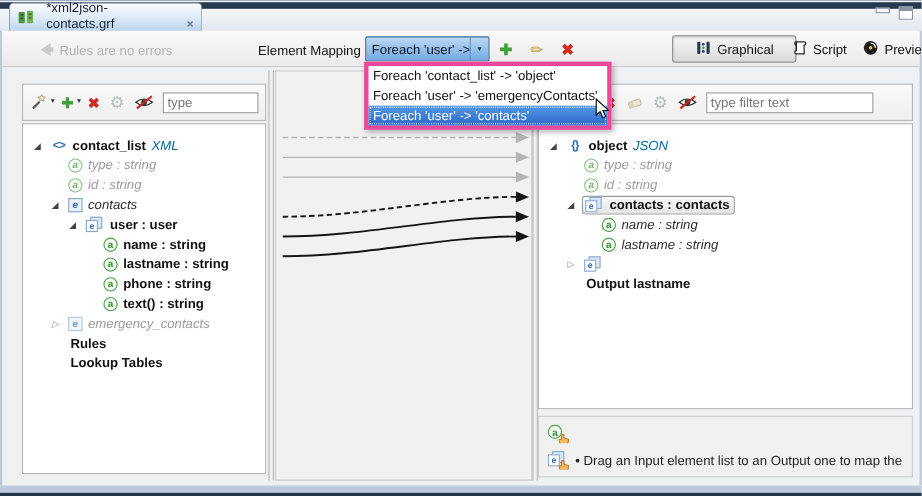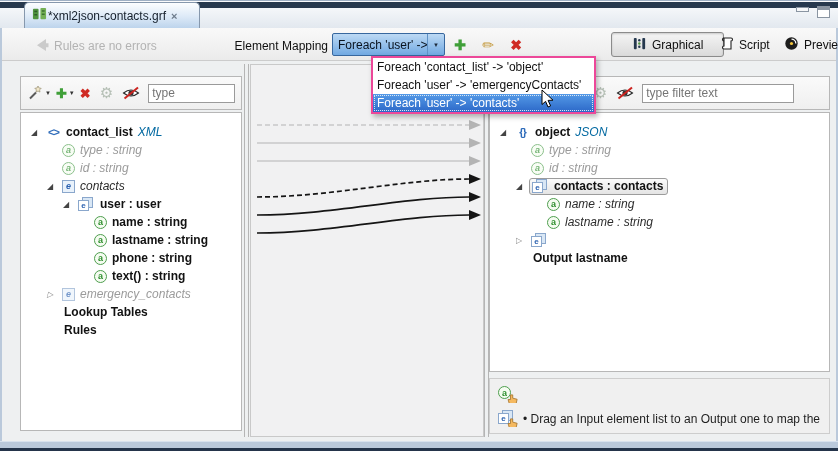--- a/index.html
+++ b/index.html
@@ -3,23 +3,23 @@
 <meta charset="utf-8">
 <style>
   * { box-sizing: border-box; margin: 0; padding: 0; }
   html,body { width:838px; height:451px; }
   body { position:relative; font-family:"Liberation Sans",sans-serif; background:#eef0f1; overflow:hidden; }
   .abs { position:absolute; }
 
   
   #tabstrip { left:0; top:0; width:838px; height:28px; background:linear-gradient(#fbfcfd,#e2e8ef); border-top:1px solid #9fb0c4;}
   #navyband { left:0; top:2px; width:838px; height:6px; background:#27394e; }
-  #tab { left:24px; top:2px; width:176px; height:26px; border:1px solid #8698ad; border-bottom:none;
+  #tab { left:8px; top:2px; width:176px; height:26px; border:1px solid #8698ad; border-bottom:none;
          border-radius:5px 5px 0 0; background:linear-gradient(#fcfeff,#dce9f7 55%,#bdd4ec);
-         display:flex; align-items:center; gap:1px; padding:0 7px; z-index:3; }
+         display:flex; align-items:flex-end; gap:11px; padding:0 7px; z-index:3; }
   #tab-title { font-size:12px; color:#16202c; }
   #tab-close { font-size:11px; font-weight:bold; color:#6d7b8b; margin-left:4px; cursor:default; }
   #winbtns { right:8px; top:6px; display:flex; gap:8px; align-items:flex-start; z-index:3;}
   #min-icon { width:13px; height:5px; border:1px solid #8a95a2; background:#f7f8f9; margin-top:1px;}
   #max-icon { width:13px; height:12px; border:1px solid #8a95a2; border-top:4px solid #8a95a2; background:#fff; }
 
   #frame-l { left:0; top:28px; width:2px; height:413px; background:#bac9db; }
   #frame-r { left:836px; top:28px; width:2px; height:413px; background:#bac9db; }
   #bottom-band { left:0; top:441px; width:838px; height:7px; background:#bac9db; border-top:1px solid #d8e2ee;}
   #bottom-line { left:0; top:448px; width:838px; height:3px; background:#24344a; }
@@ -86,21 +86,21 @@
 
   
   #hints { left:489px; top:378px; width:341px; height:56px; border:1px solid #cdcdcd; background:#f0f0f0; padding:7px 4px 0 8px; display:flex; flex-direction:column; gap:7px; overflow:hidden;}
   .hintrow { display:flex; align-items:center; gap:6px; white-space:nowrap; overflow:hidden; }
   .hinttext { font-size:12px; color:#1e1e1e; }
   .hicon { position:relative; width:19px; height:17px; flex:none; }
   .hicon .ic { position:absolute; left:0; top:0; margin:0;}
   .hicon svg.hand { position:absolute; right:-1px; bottom:-2px; }
 
   
-  #popup { left:331px; top:56px; width:225px; border:2px solid #ec4899; background:#fff; z-index:40; box-shadow:2px 3px 5px rgba(0,0,0,.28);margin-left:40px; }
+  #popup { left:331px; top:56px; width:225px; border:4px solid #ec4899; background:#fff; z-index:40; box-shadow:2px 3px 5px rgba(0,0,0,.28); }
   .pitem { height:18px; line-height:18px; font-size:12px; color:#111; padding:0 4px; white-space:nowrap; overflow:hidden; }
   .pitem.selected { background:linear-gradient(#549ae7,#2c68c8); color:#fff; outline:1px dotted #dce6f2; outline-offset:-2px; }
 
   #cursor { left:541px; top:89px; z-index:60; }
 </style>
 </head>
 <body>
 
 <div id="tabstrip" class="abs"></div>
 <div id="navyband" class="abs"></div>
@@ -240,26 +240,26 @@
       <span class="tlabel">text() : string</span>
     </div>
     <div class="trow s-muted" style="padding-left: 26px;">
       <span class="tw closed">▷</span>
       <span class="ic ic-el">e</span>
       <span class="tlabel">emergency_contacts</span>
     </div>
     <div class="trow s-bold" style="padding-left: 10px;">
       <span class="tw "></span>
       <span class="ic ic-none"></span>
+      <span class="tlabel">Rules</span>
+    </div>
+    <div class="trow s-bold" style="padding-left: 10px;">
+      <span class="tw "></span>
+      <span class="ic ic-none"></span>
       <span class="tlabel">Lookup Tables</span>
-    </div>
-    <div class="trow s-bold" style="padding-left: 10px;">
-      <span class="tw "></span>
-      <span class="ic ic-none"></span>
-      <span class="tlabel">Rules</span>
     </div>
   </div>
 
 <div id="spl-l" class="abs splitter"></div>
 <div id="canvas" class="abs">
   <svg id="map-svg" width="232" height="371" viewBox="0 0 232 371">
       <path d="M6 60 H218" class="mline ina dash"></path>
       <path d="M218 55 L230 60 L218 65 Z" class="mArrow ina"></path>
       <path d="M6 78 H218" class="mline ina"></path>
       <path d="M218 73 L230 78 L218 83 Z" class="mArrow ina"></path>

